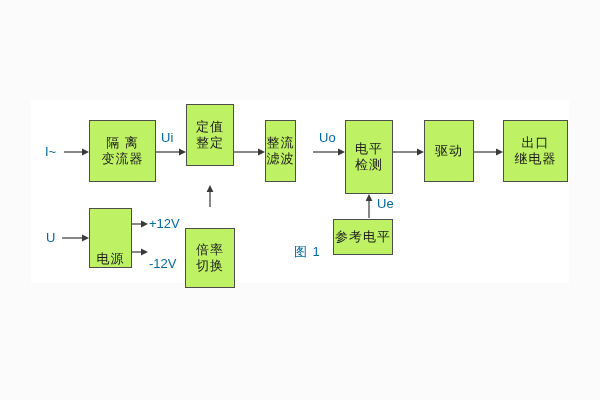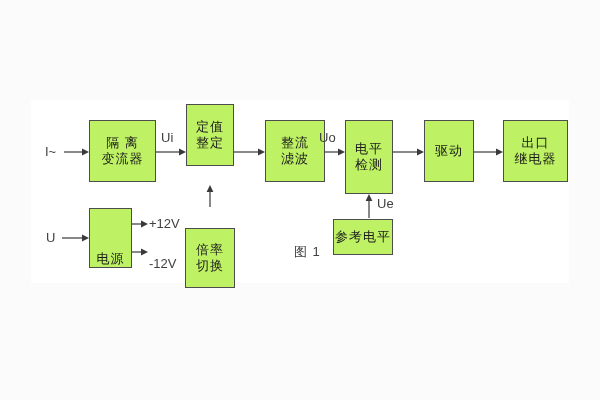--- a/index.html
+++ b/index.html
@@ -38,26 +38,26 @@
     font-size: 13px;
     line-height: 16px;
     letter-spacing: 1px;
     white-space: nowrap;
   }
   .lbl {
     position: absolute;
     font-size: 13px;
     line-height: 14px;
     white-space: nowrap;
-    color: #404040;
+    color: #0369a1;
   }
   
   #b-isolation  { left: 89px;  top: 120px; width: 67px; height: 62px; }
   #b-setting    { left: 186px; top: 104px; width: 48px; height: 62px; }
-  #b-rectify    { left: 265px; top: 120px; width: 60px; height: 62px; text-align: center; }
+  #b-rectify    { left: 265px; top: 120px; width: 31px; height: 62px; text-align: center; }
   #b-level      { left: 345px; top: 120px; width: 48px; height: 74px; }
   #b-drive      { left: 424px; top: 120px; width: 50px; height: 62px; }
   #b-relay      { left: 503px; top: 120px; width: 65px; height: 62px; }
   #b-power      { left: 89px;  top: 208px; width: 43px; height: 60px; justify-content: flex-end; }
   #b-multiplier { left: 185px; top: 208px; width: 50px; height: 60px; margin-top: 20px; }
   #b-reference  { left: 333px; top: 219px; width: 60px; height: 36px; }
   
   #l-iin   { left: 45px;  top: 145px; }
   #l-uin   { left: 46px;  top: 231px; }
   #l-ui    { left: 161px; top: 131px; }

